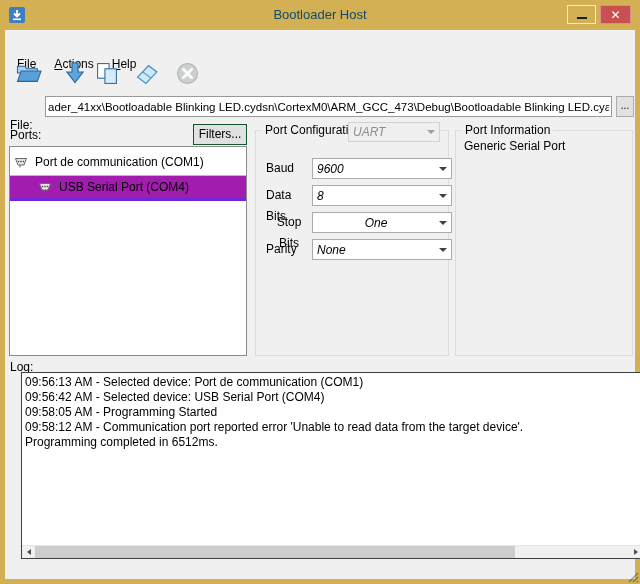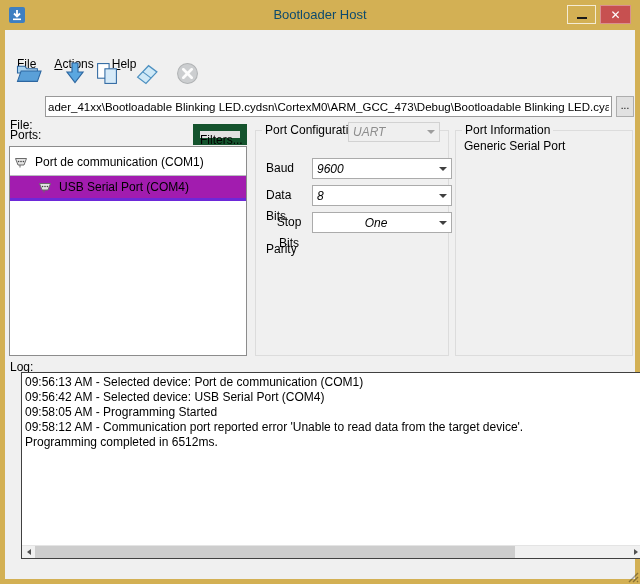--- a/index.html
+++ b/index.html
@@ -26,21 +26,21 @@
   .tool-btn { width:32px; height:34px; display:flex; align-items:center; justify-content:center; }
   .tool-btn.gap { margin-left:14px; }
   .tool-btn.sm-gap { margin-left:8px; }
   .tool-btn.disabled { opacity:0.85; }
 
   .file-label { position:absolute; top:70px; left:5px;margin-top:18px; }
   .file-input { position:absolute; top:66px; left:40px; width:567px; height:21px; border:1px solid #999999; background:#fff; font-family:"Liberation Sans", sans-serif; font-size:11.5px; padding:0 2px; }
   .browse-btn { position:absolute; top:66px; left:611px; width:18px; height:21px; background:#e1e1e1; border:1px solid #adadad; font-size:10px; text-align:center; line-height:17px; }
 
   .ports-label { position:absolute; top:98px; left:5px; }
-  .filters-btn { position:absolute; top:94px; left:188px; width:54px; height:21px; background:#e1e1e1; border:7px solid #14532d; text-align:center; line-height:19px; font-size:12px; }
+  .filters-btn { position:absolute; top:94px; left:188px; width:54px; height:21px; background:#e1e1e1; border:1px solid #14532d; text-align:center; line-height:19px; font-size:12px; }
 
   .listbox { position:absolute; top:116px; left:4px; width:238px; height:210px; background:#fff; border:1px solid #8c8c8c; padding-top:2px; }
   .list-item { height:26px; display:flex; align-items:center; padding-left:4px; gap:6px; }
   .list-item.selected { background:#a21caf; border-top:1px solid #b8bcbf; border-bottom:3px solid #6d28d9;padding-left:28px; }
 
   .group { position:absolute; border:1px solid #dcdcdc; }
   .group-config { top:100px; left:250px; width:194px; height:226px; }
   .group-info { top:100px; left:450px; width:178px; height:226px; }
   .group-label { position:absolute; top:-8px; left:6px; background:#f0f0f0; padding:0 3px; }
   .info-value { position:absolute; top:8px; left:8px; }
@@ -183,20 +183,24 @@
         <span class="combo-btn"></span>
       </div>
 
       <span class="field-label row2">Stop Bits</span>
       <div class="combo field-combo row2">
         <span class="combo-text">One</span>
         <span class="combo-btn"></span>
       </div>
 
       <span class="field-label row3">Parity</span>
+      <div class="combo field-combo row3">
+        <span class="combo-text">None</span>
+        <span class="combo-btn"></span>
+      </div>
     </div>
 
     <div class="group group-info">
       <span class="group-label">Port Information</span>
       <span class="info-value">Generic Serial Port</span>
     </div>
 
     <span class="log-label">Log:</span>
     <div class="log-box">
       <div class="log-lines">

